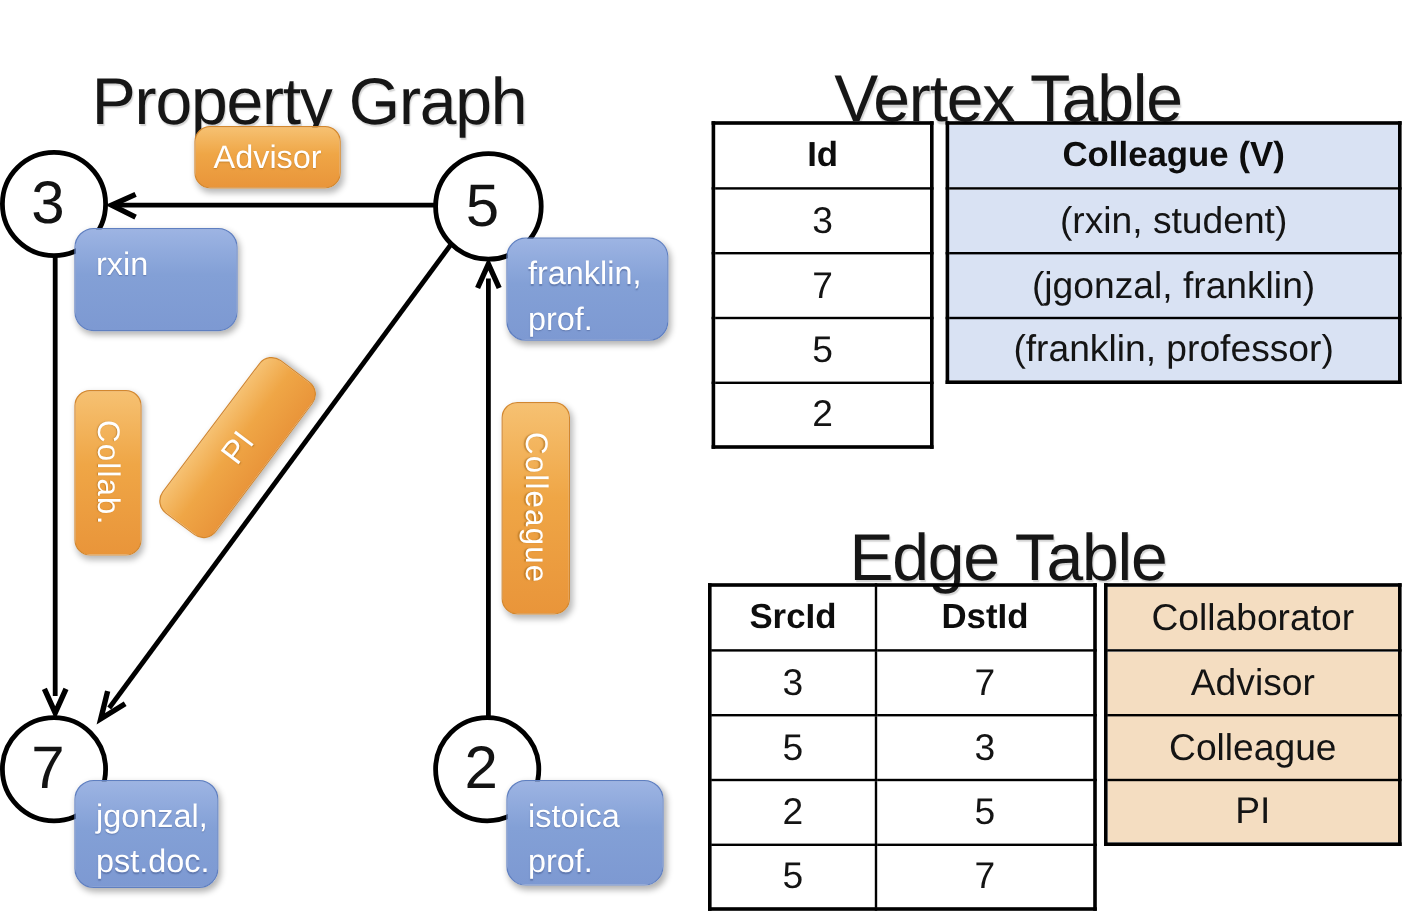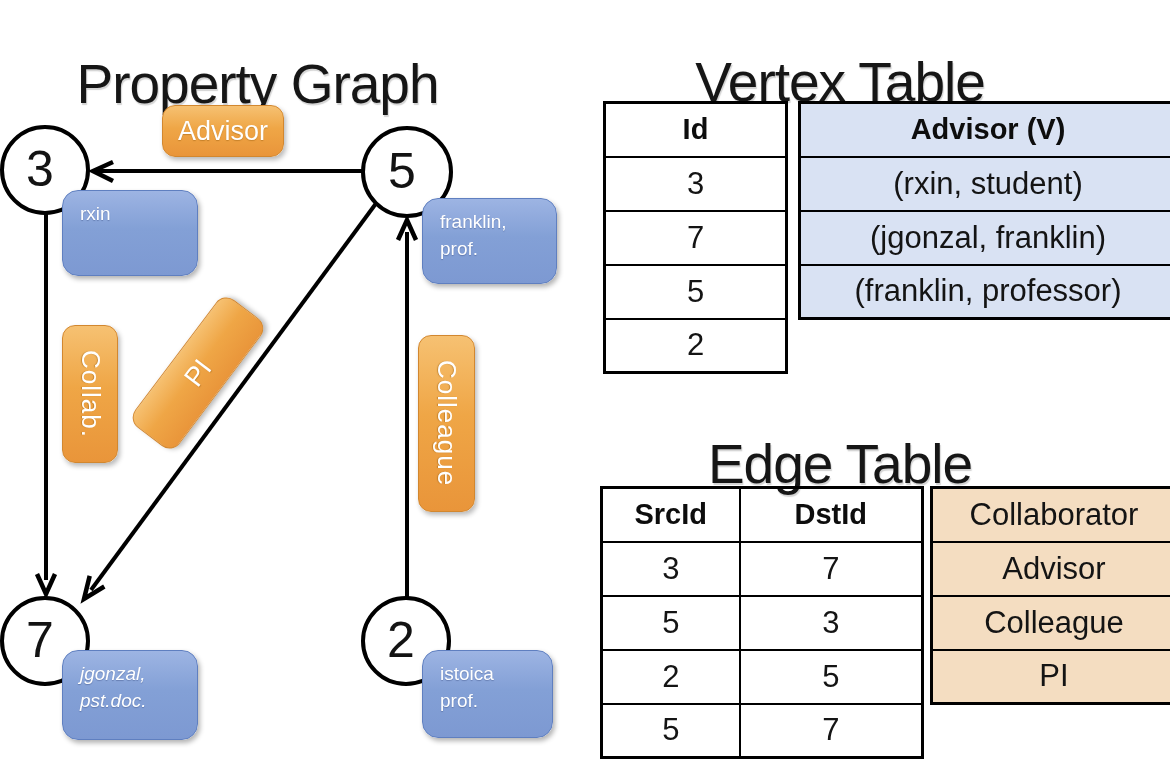--- a/index.html
+++ b/index.html
@@ -19,38 +19,38 @@
   .node-num {
     position:absolute; width:70px; text-align:center; font-size:50px;
     font-weight:400; color:#131313;
   }
 
   .nbox {
     position:absolute; border-radius:16px; color:#fff;
     background:linear-gradient(180deg,#9db4e3 0%, #83a0d6 45%, #7d99d2 100%);
     border:1px solid #5f7fc0;
     box-shadow:2px 3px 5px rgba(0,0,0,0.30);
-    padding:10px 0 0 17px; font-size:19px; line-height:1.42;
+    padding:10px 0 0 17px; font-size:27px; line-height:1.42;
     text-shadow:0 1px 1px rgba(60,80,130,0.45);
   }
 
   .ebox {
     position:absolute; border-radius:13px; color:#fff;
     background:linear-gradient(180deg,#f6c172 0%, #efa646 45%, #e9953a 100%);
     border:1px solid #d2872f;
     box-shadow:2px 3px 5px rgba(0,0,0,0.28);
     display:flex; align-items:center; justify-content:center;
     font-size:27px; text-shadow:0 1px 1px rgba(160,100,20,0.5);
   }
   .ebox.v span { writing-mode:vertical-rl; font-size:26px; letter-spacing:1px; }
   .ebox.rot { transform:rotate(-53deg); }
 
   table { position:absolute; border-collapse:collapse; table-layout:fixed; }
   table, th, td { border:2px solid #000; }
-  table { border-width:3px;margin-left:10px; }
+  table { border-width:3px; }
   th, td { text-align:center; vertical-align:middle; height:54px; overflow:hidden; white-space:nowrap; }
   th { font-size:29px; font-weight:700; color:#0d0d0d; }
   td { font-size:31px; font-weight:400; color:#141414; }
   .vt-prop th, .vt-prop td { background:#d9e2f3; }
   .et-prop th, .et-prop td { background:#f4ddc1; }
 </style>
 </head>
 <body>
 
 <div class="canvas">
@@ -84,21 +84,21 @@
   <div class="node-num" style="left:5px;  top:611px;">7</div>
   <div class="node-num" style="left:366px; top:611px;">2</div>
 
   <div class="nbox" style="left:62px; top:190px; width:136px; height:86px;">
     <div>rxin</div>
   </div>
   <div class="nbox" style="left:422px; top:198px; width:135px; height:86px;">
     <div>franklin,</div>
     <div>prof.</div>
   </div>
-  <div class="nbox" style="left:62px; top:650px; width:136px; height:90px;font-style:italic;">
+  <div class="nbox" style="left:62px; top:650px; width:120px; height:90px;">
     <div>jgonzal,</div>
     <div>pst.doc.</div>
   </div>
   <div class="nbox" style="left:422px; top:650px; width:131px; height:88px;">
     <div>istoica</div>
     <div>prof.</div>
   </div>
 
   <div class="ebox" style="left:162px; top:105px; width:122px; height:52px;">
     <span>Advisor</span>
@@ -129,21 +129,21 @@
         </tr>
     <tr>
       <td>2</td>
         </tr>
   </tbody>
     </table>
 
   <table class="vt-prop" style="left:788px; top:101px; width:380px;">
     <tbody>
         <tr>
-      <th>Advisor (V)</th>
+      <th>Colleague (V)</th>
         </tr>
     <tr>
       <td>(rxin, student)</td>
         </tr>
     <tr>
       <td>(jgonzal, franklin)</td>
         </tr>
     <tr>
       <td>(franklin, professor)</td>
         </tr>

